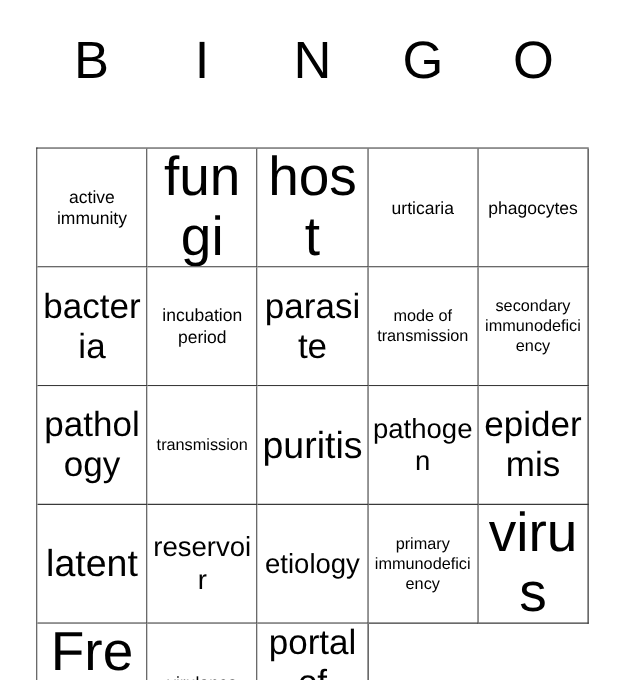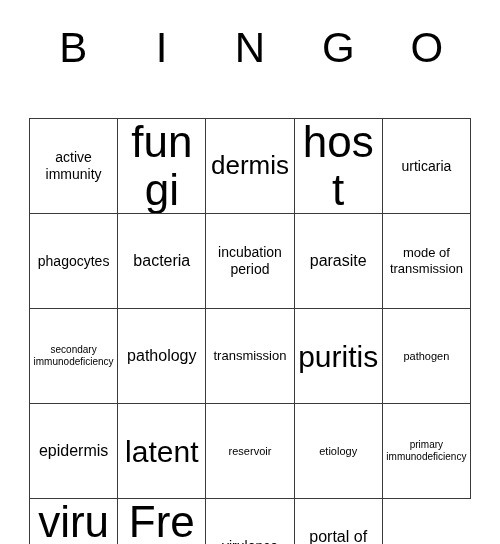--- a/index.html
+++ b/index.html
@@ -75,25 +75,25 @@
   }
   .cell-text {
     display: block;
     width: 100%;
     line-height: 1.16;
     color: #000000;
     word-wrap: break-word;
   }
 
   
-  .fs-xs   { font-size: 10px;  line-height: 1.25; }
+  .fs-xs   { font-size: 13px;  line-height: 1.25; }
   .fs-sm   { font-size: 13px; line-height: 1.22; }
   .fs-md   { font-size: 14px;   line-height: 1.2;  }
-  .fs-lg   { font-size: 11px;   line-height: 1.18; }
-  .fs-xl   { font-size: 16px;   line-height: 1.15; }
+  .fs-lg   { font-size: 22px;   line-height: 1.18; }
+  .fs-xl   { font-size: 28px;   line-height: 1.15; }
   .fs-2xl  { font-size: 26px;   line-height: 1.12; }
   .fs-3xl  { font-size: 30px;   line-height: 1.1;  }
   .fs-4xl  { font-size: 44px;   line-height: 1.08; }
 </style>
 </head>
 <body>
 
 <div id="bingo-card">
 
   <div id="bingo-header">
@@ -103,23 +103,20 @@
     <div class="header-letter">G</div>
     <div class="header-letter">O</div>
   </div>
 
   <div id="bingo-grid">
       <div class="bingo-cell">
         <span class="cell-text fs-md">active immunity</span>
       </div>
       <div class="bingo-cell">
         <span class="cell-text fs-4xl">fungi</span>
-      </div>
-      <div class="bingo-cell">
-        <span class="cell-text fs-2xl">dermis</span>
       </div>
       <div class="bingo-cell">
         <span class="cell-text fs-4xl">host</span>
       </div>
       <div class="bingo-cell">
         <span class="cell-text fs-md">urticaria</span>
       </div>
       <div class="bingo-cell">
         <span class="cell-text fs-md">phagocytes</span>
       </div>

